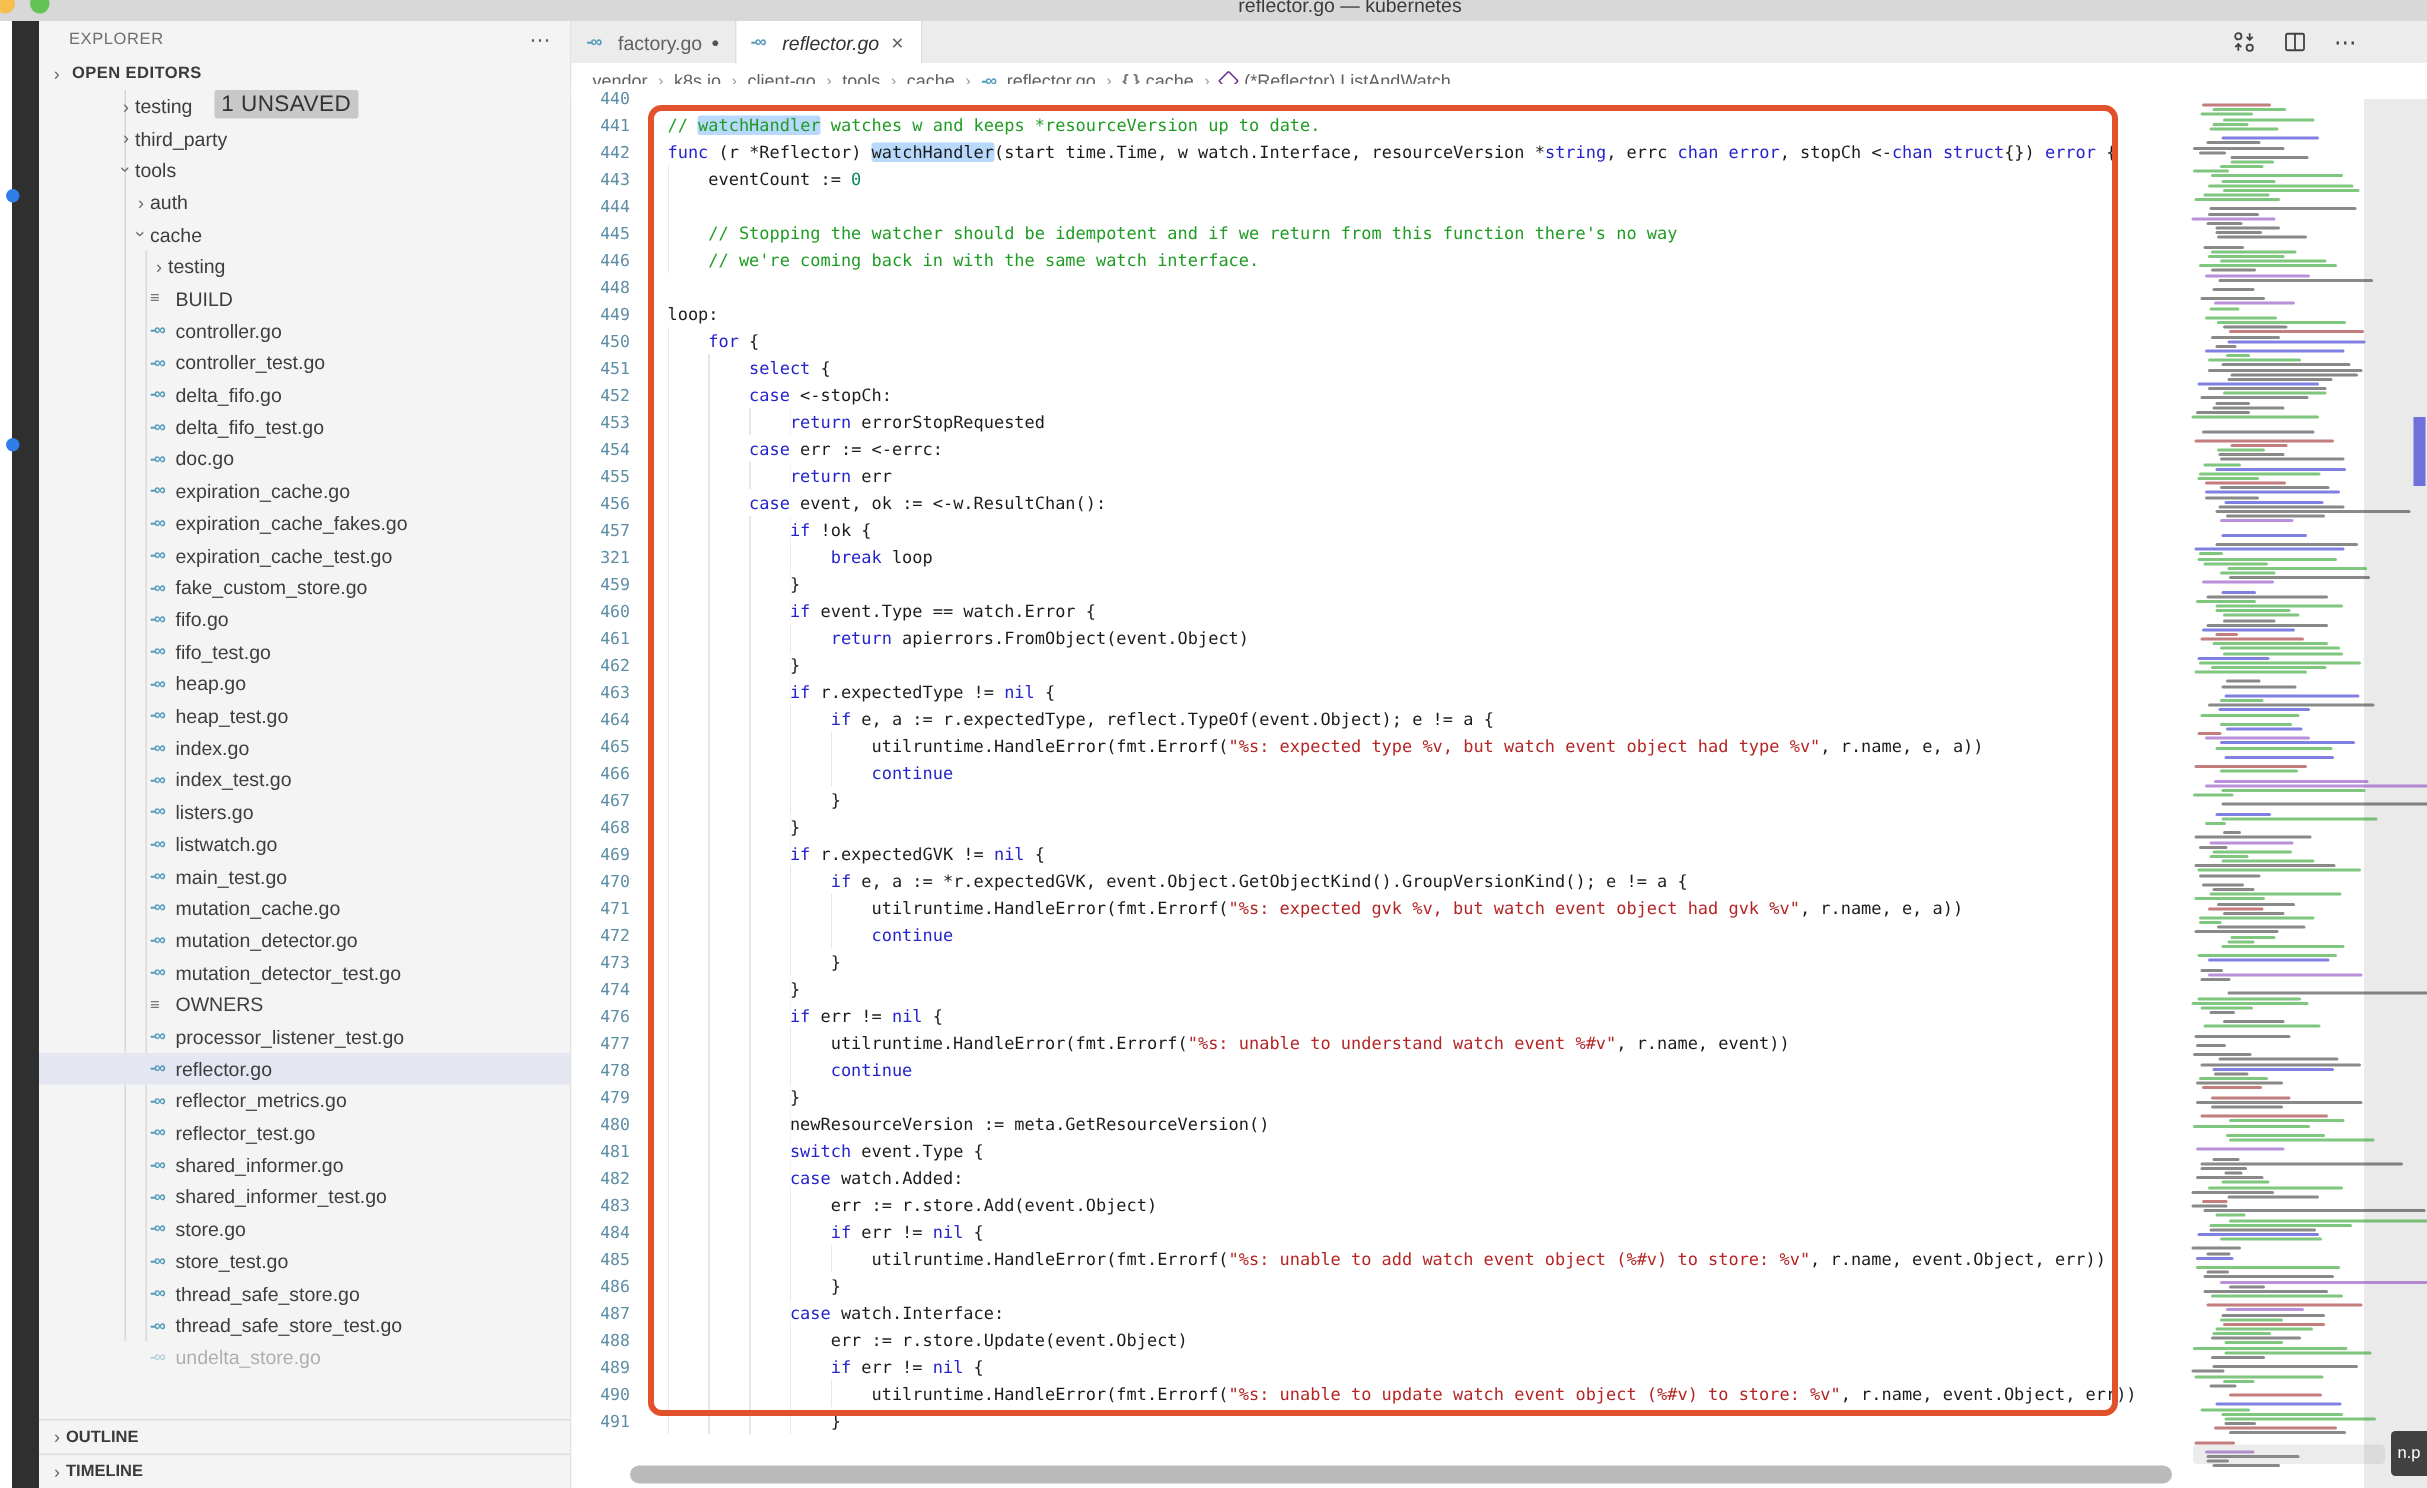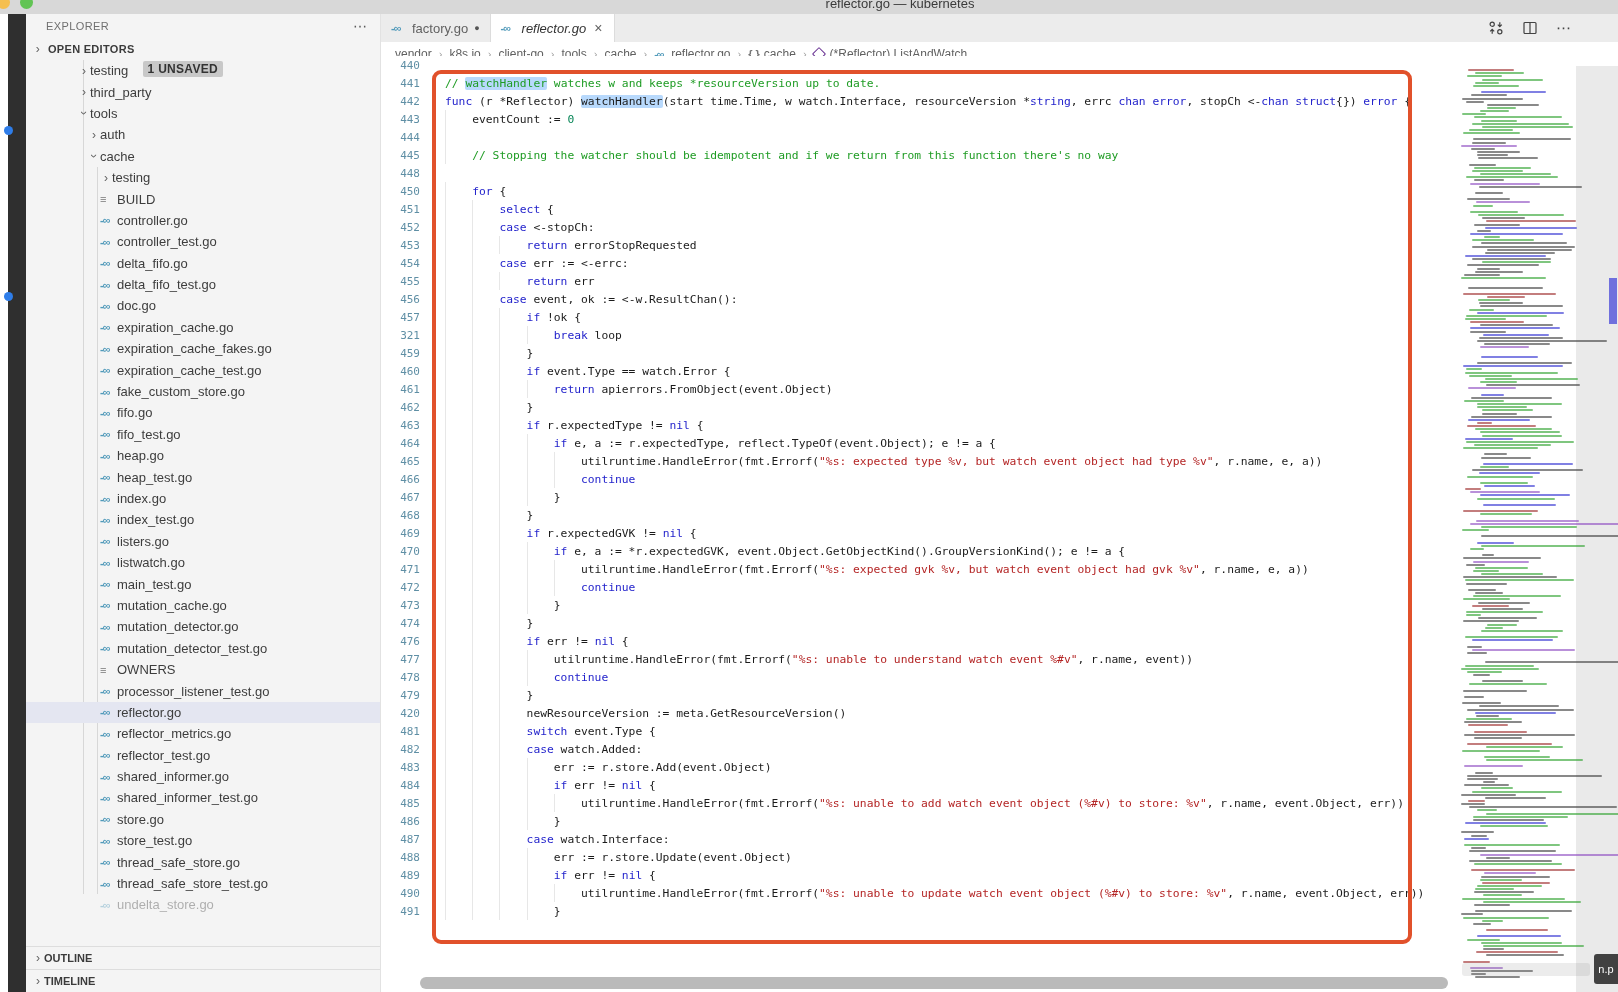--- a/index.html
+++ b/index.html
@@ -19,21 +19,21 @@
   
   .sidebar{position:absolute;left:26px;top:14px;width:354px;bottom:0;background:#f4f4f4;
        border-right:1px solid #e2e2e2;display:flex;flex-direction:column;font-size:13px;color:#3d3d3d;}
   .sb-header{height:24px;display:flex;align-items:center;padding:0 12px 0 20px;
        font-size:11px;color:#6f6f6f;letter-spacing:.4px;}
   .sb-header .grow{flex:1;}
   .sb-more{color:#5a5a5a;font-size:14px;letter-spacing:1px;cursor:pointer;}
   .sb-section{height:22px;display:flex;align-items:center;font-size:11px;font-weight:bold;
        color:#3b3b3b;padding-left:6px;letter-spacing:.3px;}
   .sb-section .chev{margin-right:4px;}
-  .badge{background:#c8c8c8;color:#333;font-weight:bold;font-size:12px;padding:1px 5px;
+  .badge{background:#c8c8c8;color:#333;font-weight:normal;font-size:15px;padding:1px 5px;
        margin-left:8px;border-radius:2px;letter-spacing:.3px;margin-top:40px;}
   .chev{display:inline-block;width:12px;color:#646464;font-size:12px;font-weight:normal;
        text-align:center;transform-origin:50% 50%;}
   .chev.open{transform:rotate(90deg);}
   .tree{flex:1;position:relative;overflow:hidden;}
   .guide{position:absolute;width:1px;background:#d7d7d7;}
   .trow{height:21.4px;display:flex;align-items:center;white-space:nowrap;cursor:pointer;position:relative;}
   .trow.sel{background:#e4e6f1;}
   .trow.faded{opacity:.38;}
   .goic{color:#519aba;font-weight:bold;font-size:11px;width:17px;letter-spacing:-1px;flex:none;}
@@ -354,21 +354,23 @@
     </span>
   </div>
 
 <div class="codearea" id="code">
     <div class="cline"><span class="ln">440</span></div>
     <div class="cline"><span class="ln">441</span><span class="tk-c noind">// </span><span class="tk-c hl">watchHandler</span><span class="tk-c"> watches w and keeps *resourceVersion up to date.</span></div>
     <div class="cline"><span class="ln">442</span><span class="tk-k noind">func</span><span class="tk-t"> (r *Reflector) </span><span class="tk-t hl">watchHandler</span><span class="tk-t">(start time.Time, w watch.Interface, resourceVersion *</span><span class="tk-k">string</span><span class="tk-t">, errc </span><span class="tk-k">chan</span><span class="tk-t"> </span><span class="tk-k">error</span><span class="tk-t">, stopCh &lt;-</span><span class="tk-k">chan</span><span class="tk-t"> </span><span class="tk-k">struct</span><span class="tk-t">{}) </span><span class="tk-k">error</span><span class="tk-t"> {</span></div>
     <div class="cline"><span class="ln">443</span><span class="ind" style="width: 27.2px;"></span><span class="tk-t">eventCount := </span><span class="tk-n">0</span></div>
     <div class="cline"><span class="ln">444</span><span class="ind" style="width: 27.2px;"></span></div>
     <div class="cline"><span class="ln">445</span><span class="ind" style="width: 27.2px;"></span><span class="tk-c">// Stopping the watcher should be idempotent and if we return from this function there's no way</span></div>
+    <div class="cline"><span class="ln">446</span><span class="ind" style="width: 27.2px;"></span><span class="tk-c">// we're coming back in with the same watch interface.</span></div>
     <div class="cline"><span class="ln">448</span></div>
+    <div class="cline"><span class="ln">449</span><span class="tk-t noind">loop:</span></div>
     <div class="cline"><span class="ln">450</span><span class="ind" style="width: 27.2px;"></span><span class="tk-k">for</span><span class="tk-t"> {</span></div>
     <div class="cline"><span class="ln">451</span><span class="ind" style="width: 54.4px;"></span><span class="tk-k">select</span><span class="tk-t"> {</span></div>
     <div class="cline"><span class="ln">452</span><span class="ind" style="width: 54.4px;"></span><span class="tk-k">case</span><span class="tk-t"> &lt;-stopCh:</span></div>
     <div class="cline"><span class="ln">453</span><span class="ind" style="width: 81.6px;"></span><span class="tk-k">return</span><span class="tk-t"> errorStopRequested</span></div>
     <div class="cline"><span class="ln">454</span><span class="ind" style="width: 54.4px;"></span><span class="tk-k">case</span><span class="tk-t"> err := &lt;-errc:</span></div>
     <div class="cline"><span class="ln">455</span><span class="ind" style="width: 81.6px;"></span><span class="tk-k">return</span><span class="tk-t"> err</span></div>
     <div class="cline"><span class="ln">456</span><span class="ind" style="width: 54.4px;"></span><span class="tk-k">case</span><span class="tk-t"> event, ok := &lt;-w.ResultChan():</span></div>
     <div class="cline"><span class="ln">457</span><span class="ind" style="width: 81.6px;"></span><span class="tk-k">if</span><span class="tk-t"> !ok {</span></div>
     <div class="cline"><span class="ln">321</span><span class="ind" style="width: 108.8px;"></span><span class="tk-k">break</span><span class="tk-t"> loop</span></div>
     <div class="cline"><span class="ln">459</span><span class="ind" style="width: 81.6px;"></span><span class="tk-t">}</span></div>
@@ -384,21 +386,21 @@
     <div class="cline"><span class="ln">469</span><span class="ind" style="width: 81.6px;"></span><span class="tk-k">if</span><span class="tk-t"> r.expectedGVK != </span><span class="tk-k">nil</span><span class="tk-t"> {</span></div>
     <div class="cline"><span class="ln">470</span><span class="ind" style="width: 108.8px;"></span><span class="tk-k">if</span><span class="tk-t"> e, a := *r.expectedGVK, event.Object.GetObjectKind().GroupVersionKind(); e != a {</span></div>
     <div class="cline"><span class="ln">471</span><span class="ind" style="width: 136px;"></span><span class="tk-t">utilruntime.HandleError(fmt.Errorf(</span><span class="tk-s">"%s: expected gvk %v, but watch event object had gvk %v"</span><span class="tk-t">, r.name, e, a))</span></div>
     <div class="cline"><span class="ln">472</span><span class="ind" style="width: 136px;"></span><span class="tk-k">continue</span></div>
     <div class="cline"><span class="ln">473</span><span class="ind" style="width: 108.8px;"></span><span class="tk-t">}</span></div>
     <div class="cline"><span class="ln">474</span><span class="ind" style="width: 81.6px;"></span><span class="tk-t">}</span></div>
     <div class="cline"><span class="ln">476</span><span class="ind" style="width: 81.6px;"></span><span class="tk-k">if</span><span class="tk-t"> err != </span><span class="tk-k">nil</span><span class="tk-t"> {</span></div>
     <div class="cline"><span class="ln">477</span><span class="ind" style="width: 108.8px;"></span><span class="tk-t">utilruntime.HandleError(fmt.Errorf(</span><span class="tk-s">"%s: unable to understand watch event %#v"</span><span class="tk-t">, r.name, event))</span></div>
     <div class="cline"><span class="ln">478</span><span class="ind" style="width: 108.8px;"></span><span class="tk-k">continue</span></div>
     <div class="cline"><span class="ln">479</span><span class="ind" style="width: 81.6px;"></span><span class="tk-t">}</span></div>
-    <div class="cline"><span class="ln">420</span><span class="ind" style="width: 81.6px;"></span><span class="tk-t">newResourceVersion := meta.GetResourceVersion()</span></div>
+    <div class="cline"><span class="ln">480</span><span class="ind" style="width: 81.6px;"></span><span class="tk-t">newResourceVersion := meta.GetResourceVersion()</span></div>
     <div class="cline"><span class="ln">481</span><span class="ind" style="width: 81.6px;"></span><span class="tk-k">switch</span><span class="tk-t"> event.Type {</span></div>
     <div class="cline"><span class="ln">482</span><span class="ind" style="width: 81.6px;"></span><span class="tk-k">case</span><span class="tk-t"> watch.Added:</span></div>
     <div class="cline"><span class="ln">483</span><span class="ind" style="width: 108.8px;"></span><span class="tk-t">err := r.store.Add(event.Object)</span></div>
     <div class="cline"><span class="ln">484</span><span class="ind" style="width: 108.8px;"></span><span class="tk-k">if</span><span class="tk-t"> err != </span><span class="tk-k">nil</span><span class="tk-t"> {</span></div>
     <div class="cline"><span class="ln">485</span><span class="ind" style="width: 136px;"></span><span class="tk-t">utilruntime.HandleError(fmt.Errorf(</span><span class="tk-s">"%s: unable to add watch event object (%#v) to store: %v"</span><span class="tk-t">, r.name, event.Object, err))</span></div>
     <div class="cline"><span class="ln">486</span><span class="ind" style="width: 108.8px;"></span><span class="tk-t">}</span></div>
     <div class="cline"><span class="ln">487</span><span class="ind" style="width: 81.6px;"></span><span class="tk-k">case</span><span class="tk-t"> watch.Interface:</span></div>
     <div class="cline"><span class="ln">488</span><span class="ind" style="width: 108.8px;"></span><span class="tk-t">err := r.store.Update(event.Object)</span></div>
     <div class="cline"><span class="ln">489</span><span class="ind" style="width: 108.8px;"></span><span class="tk-k">if</span><span class="tk-t"> err != </span><span class="tk-k">nil</span><span class="tk-t"> {</span></div>
     <div class="cline"><span class="ln">490</span><span class="ind" style="width: 136px;"></span><span class="tk-t">utilruntime.HandleError(fmt.Errorf(</span><span class="tk-s">"%s: unable to update watch event object (%#v) to store: %v"</span><span class="tk-t">, r.name, event.Object, err))</span></div>

